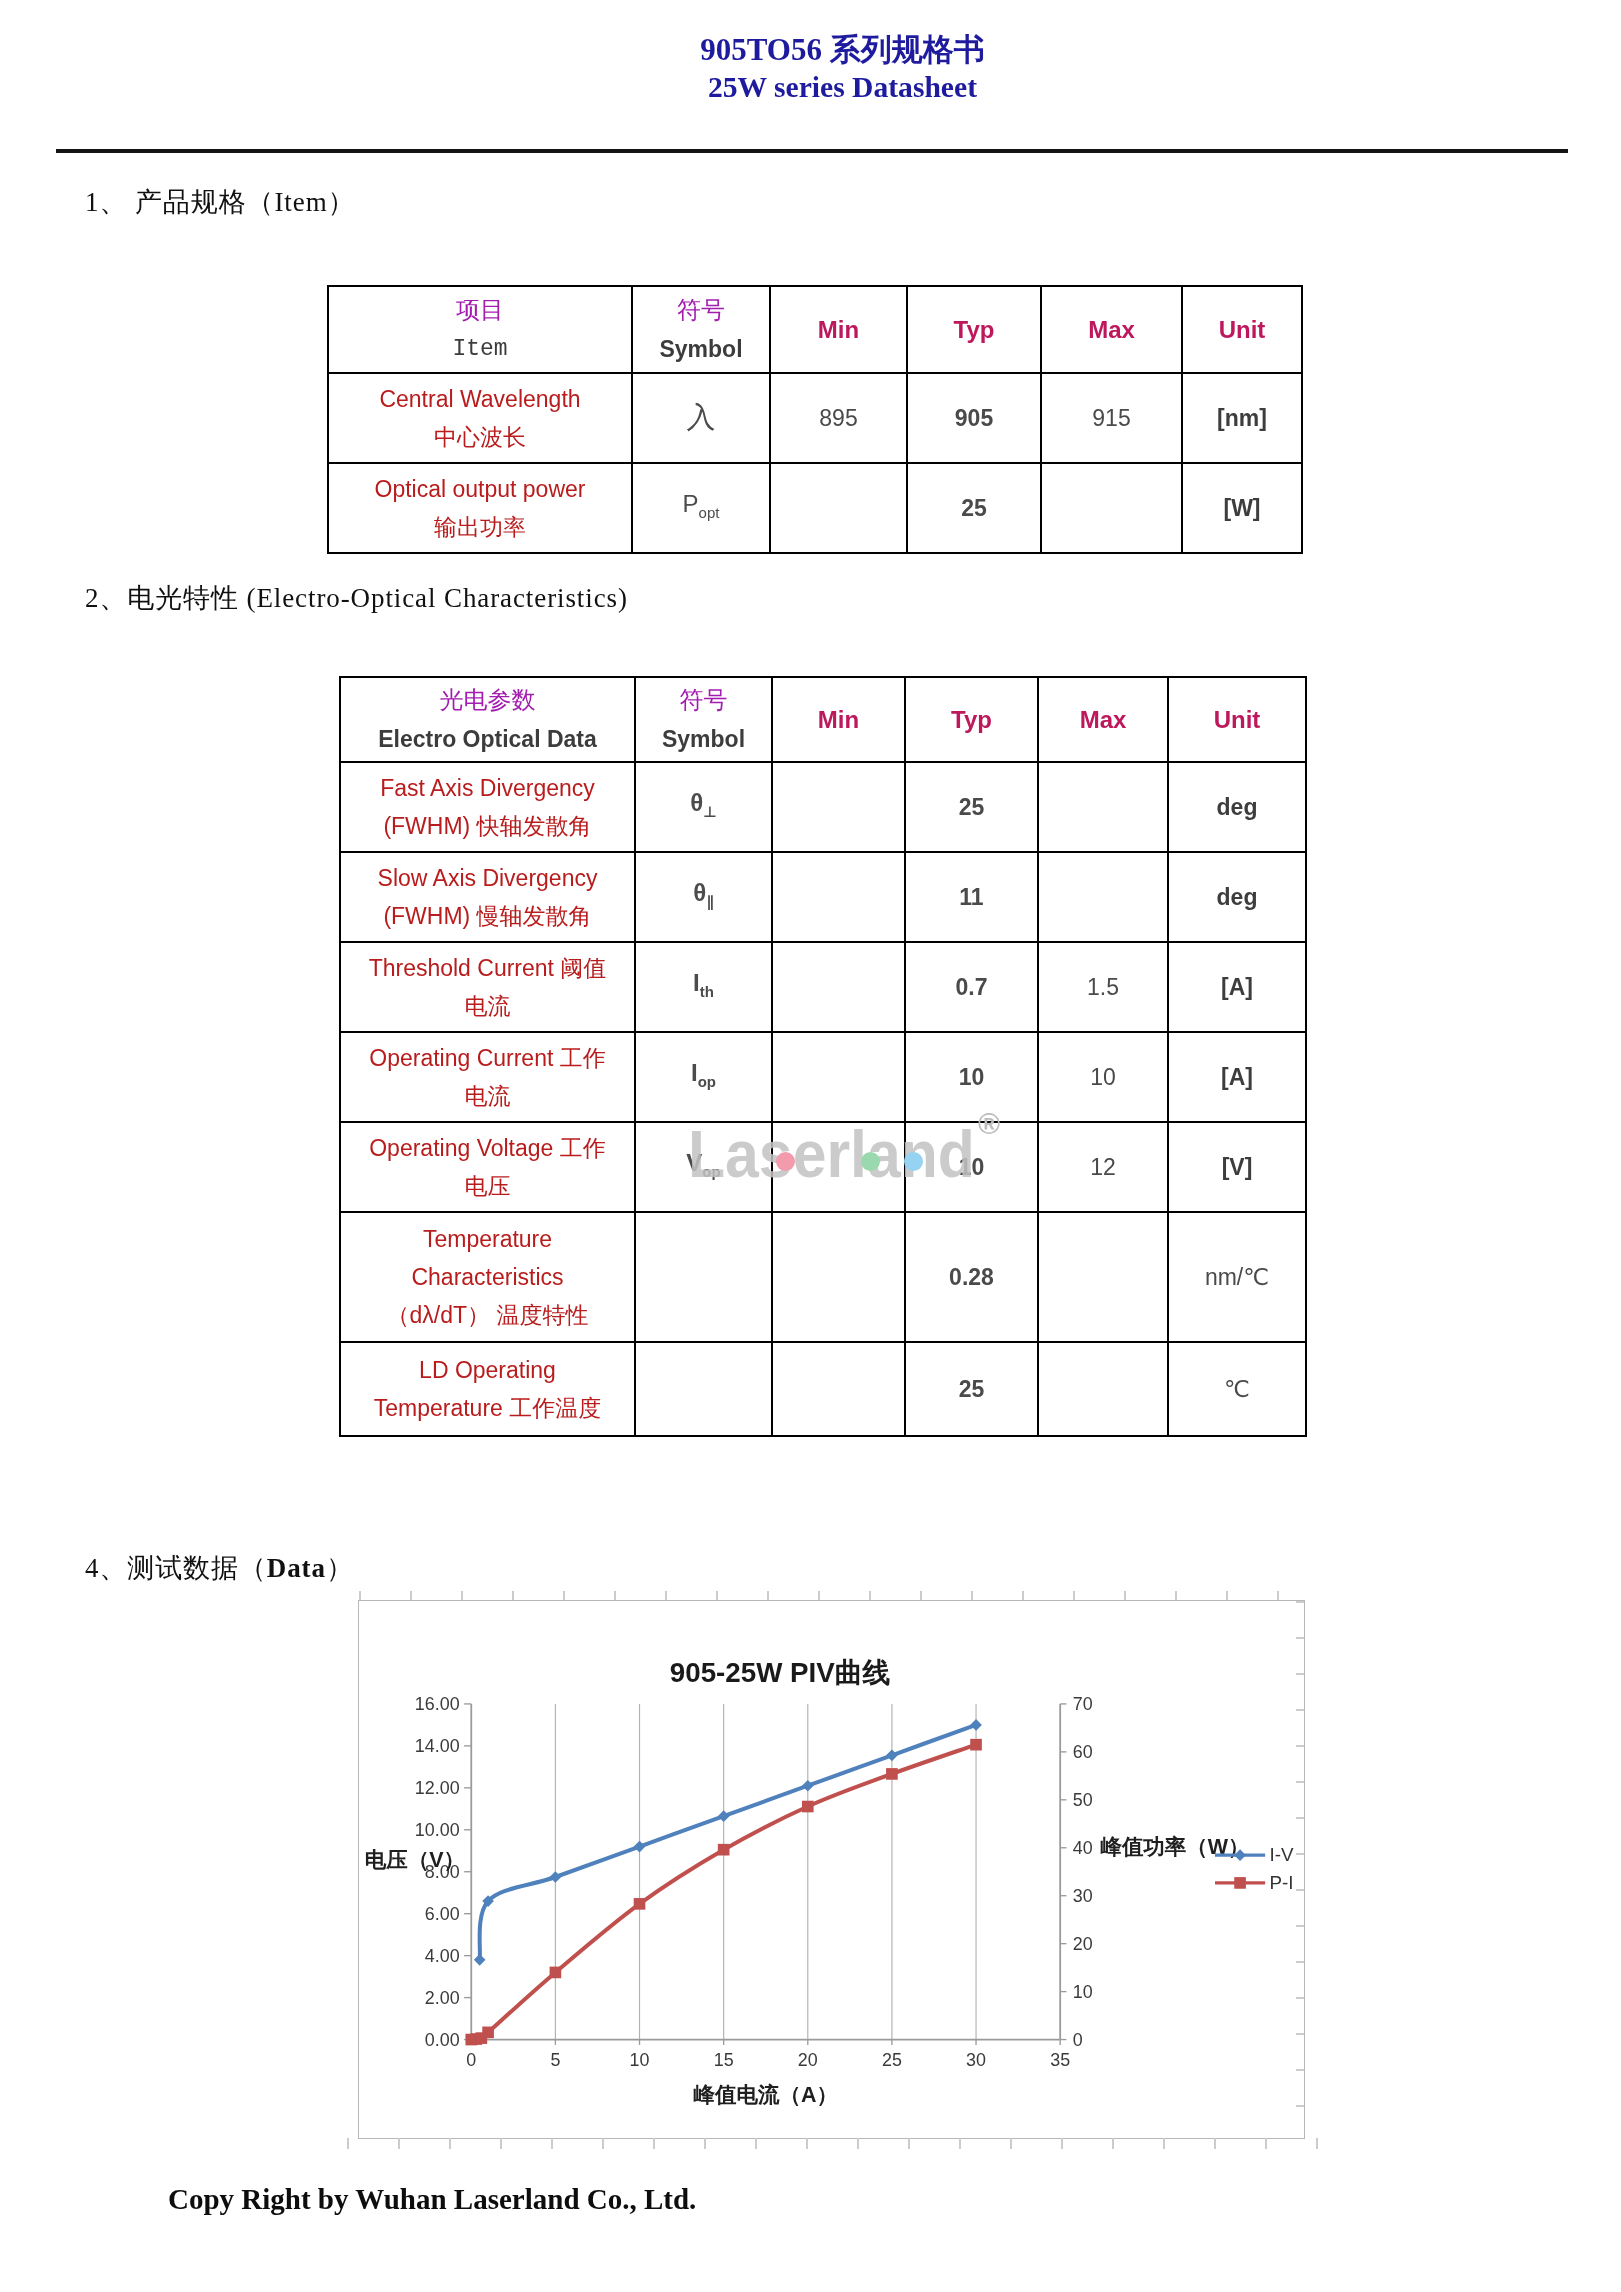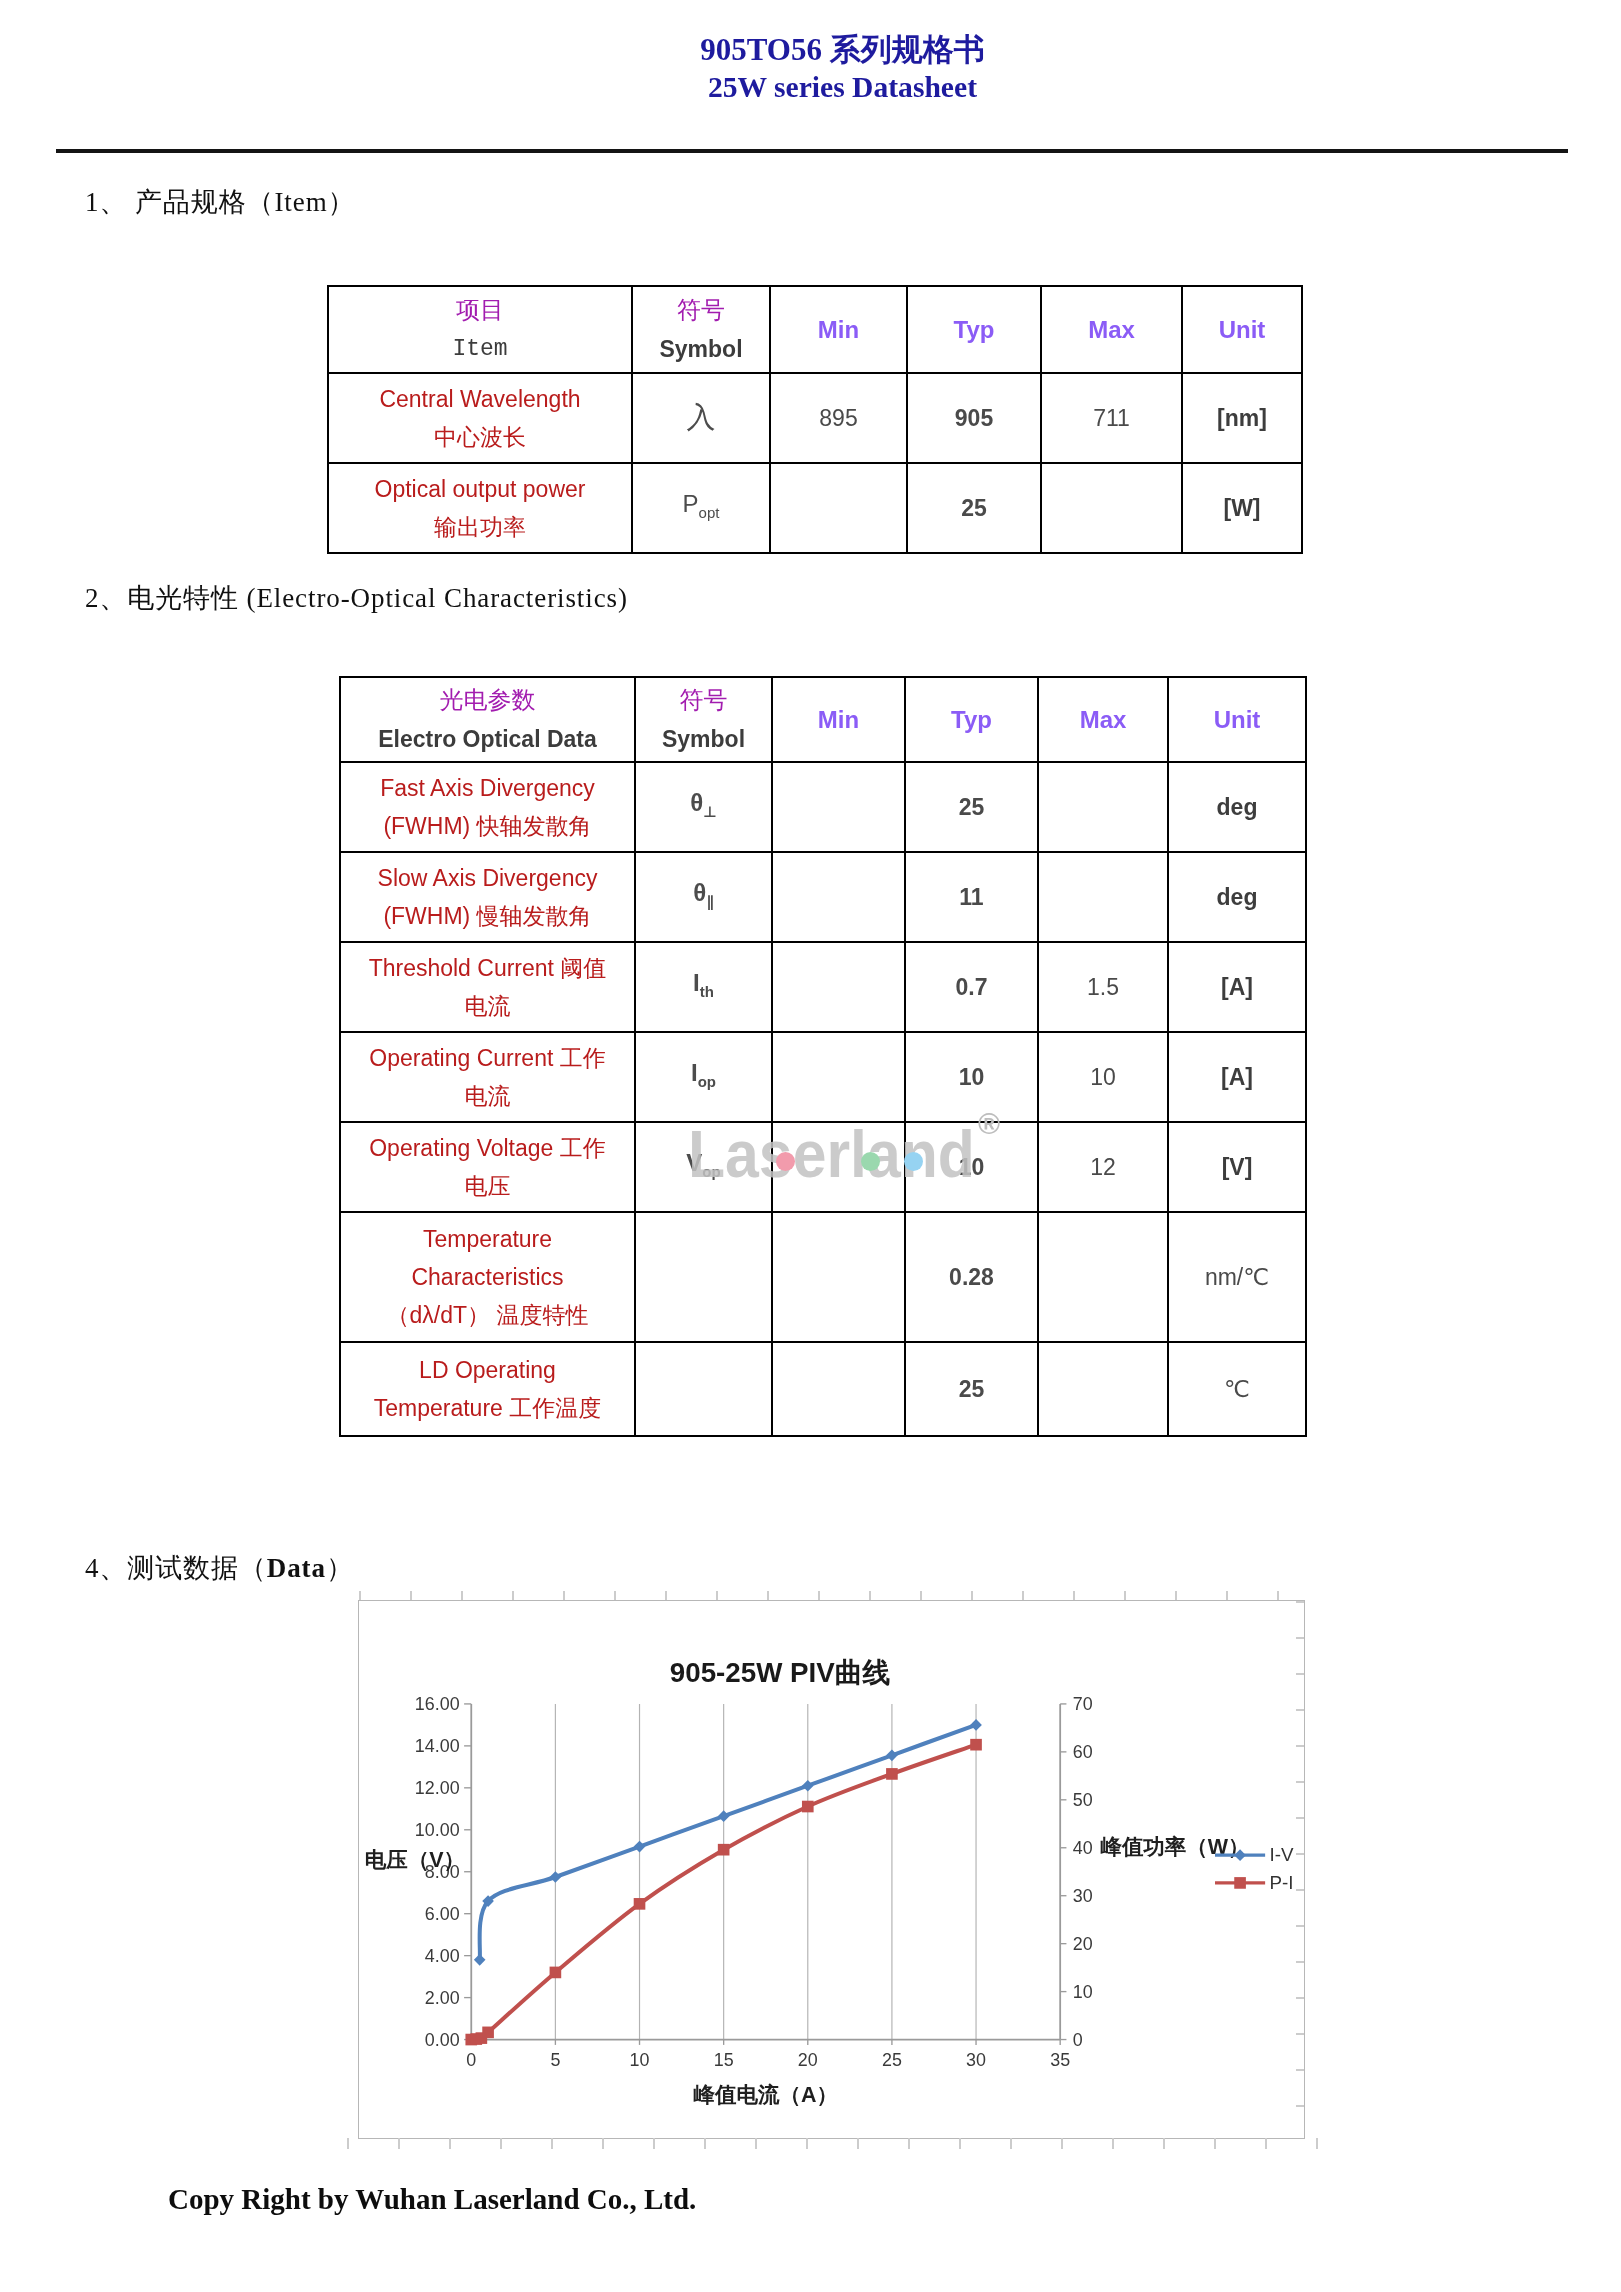--- a/index.html
+++ b/index.html
@@ -30,21 +30,21 @@
   table.spec{border-collapse:collapse;table-layout:fixed;position:absolute;background:#fff;}
   table.spec td{border:2.2px solid #000;text-align:center;vertical-align:middle;padding:0;
                 font-family:var(--sans);color:#4a4a4a;font-size:23px;line-height:36px;}
   table.spec{border:2.7px solid #000;}
   #table-item{left:327px;top:285px;width:975px;}
   #table-eo{left:339px;top:676px;width:968px;}
   .hd-cn{display:block;font-family:var(--serif);color:#a21caf;font-size:24px;line-height:39px;}
   .hd-en{display:block;color:#3c3c3c;font-size:23px;line-height:38px;}
   .hd-en.mono{font-family:var(--mono);}
   .hd-en.b{font-weight:bold;}
-  .hd-one{font-weight:bold;color:#8b5cf6;font-size:24px;}
+  .hd-one{font-weight:bold;color:#be185d;font-size:24px;}
   .it-line{display:block;font-size:23px;line-height:38px;color:#b91c1c;}
   .sym{color:#4c4c4c;font-size:24px;}
   .sym.b{font-weight:bold;}
   .sym.big{font-size:29px;}
   .sym sub{font-size:15px;}
   td.typ{font-weight:bold;color:#3d3d3d;}
   td.unit.b{font-weight:bold;color:#3d3d3d;}
 
   
   .watermark{position:absolute;left:688px;top:1109px;width:340px;height:99px;pointer-events:none;}
@@ -110,21 +110,21 @@
         <td><span class="hd-one">Unit</span></td>
       </tr>
       <tr style="height: 90px;">
         <td>
           <span class="it-line">Central Wavelength</span>
           <span class="it-line">中心波长</span>
         </td>
         <td><span class="sym big">入</span></td>
         <td class="">895</td>
         <td class="typ">905</td>
-        <td class="">711</td>
+        <td class="">915</td>
         <td class="unit b">[nm]</td>
       </tr>
       <tr style="height: 90px;">
         <td>
           <span class="it-line">Optical output power</span>
           <span class="it-line">输出功率</span>
         </td>
         <td><span class="sym">P<sub>opt</sub></span></td>
         <td class=""></td>
         <td class="typ">25</td>

